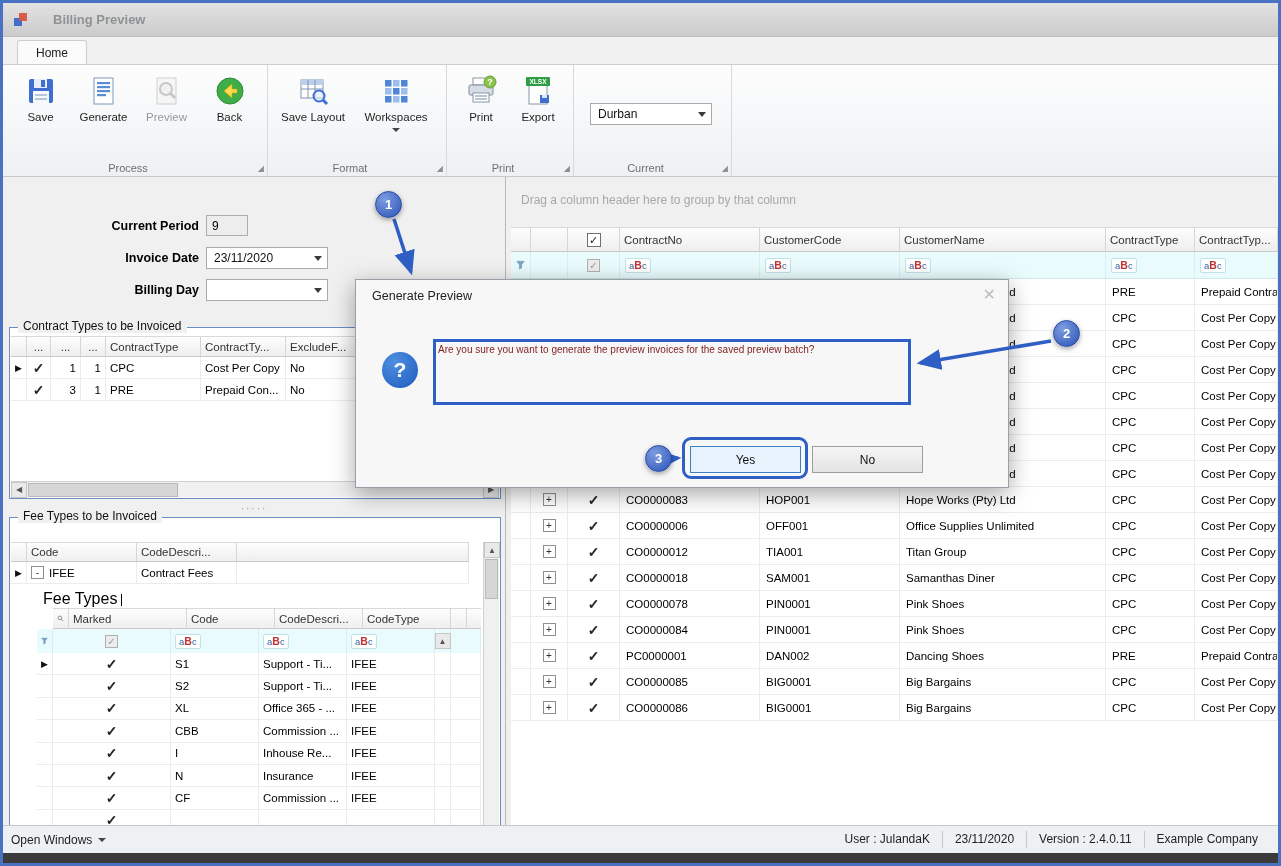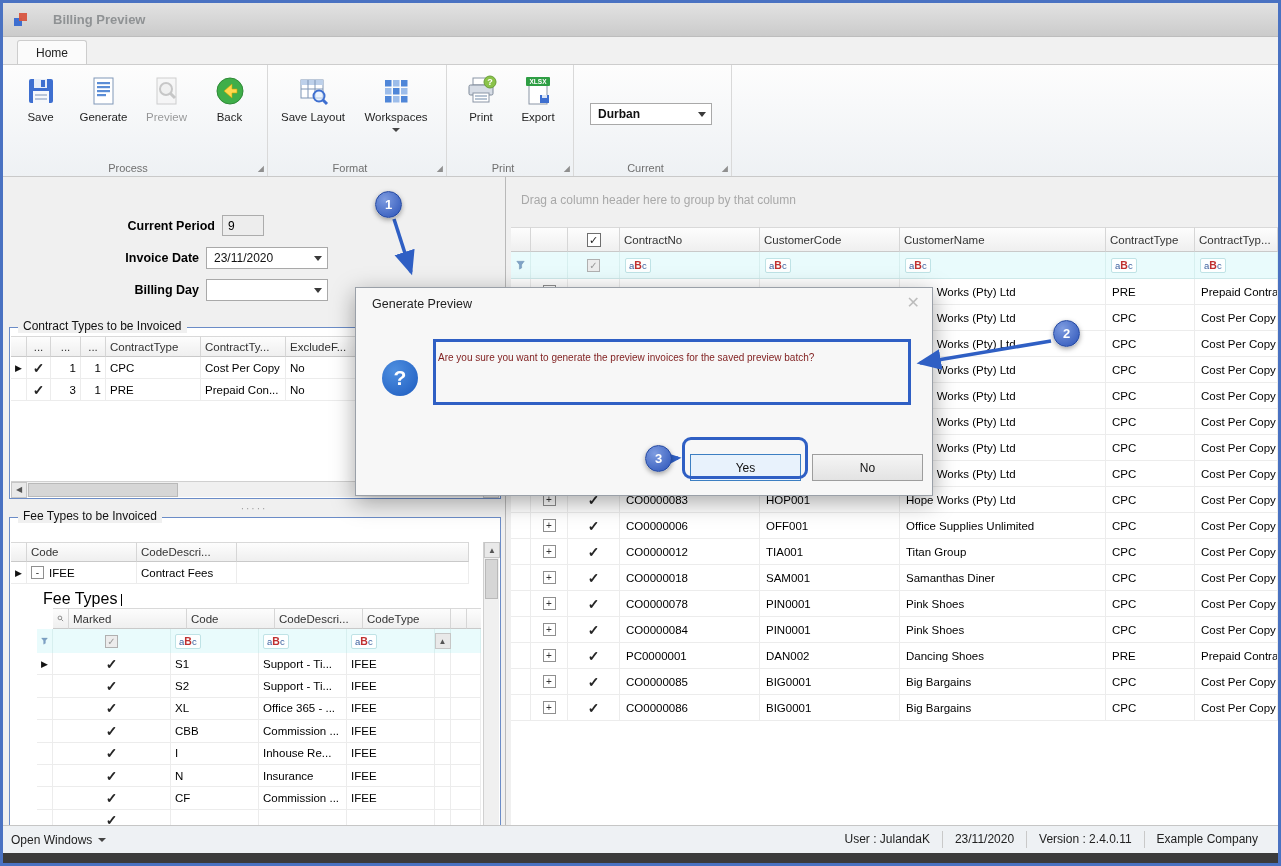--- a/index.html
+++ b/index.html
@@ -16,21 +16,21 @@
   .ribbon{position:absolute;left:0;top:61px;right:0;height:113px;background:linear-gradient(#fdfdfd,#eef1f4);border-top:1px solid #cdcdcd;border-bottom:1px solid #c9c9c9;display:flex;}
   .rgroup{position:relative;height:100%;border-right:1px solid #d9d9d9;padding:5px 6px 18px 6px;display:flex;align-items:flex-start;}
   .rgroup .caption{position:absolute;left:0;right:14px;bottom:2px;text-align:center;font-size:11px;color:#6f6f6f;}
   .rgroup .launcher{position:absolute;right:3px;bottom:3px;font-size:8px;color:#8f8f8f;}
   .rbtn{width:63px;display:flex;flex-direction:column;align-items:center;gap:4px;padding-top:5px;font-size:11.5px;color:#1f1f1f;text-align:center;cursor:default;}
   .rbtn svg{width:32px;height:32px;}
   .rbtn.disabled{opacity:.45;filter:grayscale(1);}
   .ddown{width:0;height:0;border-left:4px solid transparent;border-right:4px solid transparent;border-top:4px solid #444;margin-top:1px;}
   .combo{width:122px;height:22px;background:#fff;border:1px solid #a9a9a9;display:flex;align-items:center;padding:0 5px 0 7px;font-size:12px;color:#111;}
   .combo .arrow{margin-left:auto;width:0;height:0;border-left:4px solid transparent;border-right:4px solid transparent;border-top:5px solid #3a3a3a;}
-  .currentwrap{margin-top:33px;margin-left:10px;margin-right:10px;font-weight:bold;}
+  .currentwrap{margin-top:33px;margin-left:10px;margin-right:10px;}
 
   
   .left-panel{position:absolute;left:0;top:174px;width:503px;bottom:38px;background:#f0f0f0;border-right:1px solid #b9b9b9;}
   .form-row{position:absolute;left:0;display:flex;align-items:center;gap:7px;}
   .blbl{width:196px;text-align:right;font-weight:bold;font-size:12.5px;color:#000;}
   .field-static{width:42px;height:21px;background:#ededed;border:1px solid #acacac;font-size:12px;display:flex;align-items:center;padding:0 5px;}
   .groupbox{position:absolute;border:1px solid #6b8cc7;background:#fff;}
   .gtitle{position:absolute;top:-9px;left:8px;background:#f0f0f0;padding:0 5px;font-size:12px;color:#111;white-space:nowrap;}
 
   
@@ -83,21 +83,21 @@
   .rg-head,.rg-filter,.rg-row{display:grid;grid-template-columns:20px 37px 52px 140px 140px 206px 89px 1fr;}
   .rg-head{position:absolute;left:4px;right:0;top:50px;height:25px;}
   .rg-head .gh{height:25px;}
   .rg-filter{position:absolute;left:4px;right:0;top:75px;height:27px;background:#e9fbfc;border-bottom:1px solid #cfe9ea;}
   .rg-filter>div{border-right:1px solid #d7efef;display:flex;align-items:center;padding:0 5px;}
   #rg-body{position:absolute;left:4px;right:0;top:102px;bottom:0;background:#fff;overflow:hidden;}
   .rg-row{height:26px;background:#fff;border-bottom:1px solid #ececec;}
   .rg-row .gc{padding:0 6px;}
 
   
-  .dialog{position:absolute;left:352px;top:284px;width:578px;height:209px;background:#f7f7f7;border:1px solid #9aa0a8;box-shadow:0 6px 22px rgba(0,0,0,.35);z-index:50;}
+  .dialog{position:absolute;left:352px;top:276px;width:654px;height:209px;background:#f7f7f7;border:1px solid #9aa0a8;box-shadow:0 6px 22px rgba(0,0,0,.35);z-index:50;}
   .dlg-title{position:absolute;left:16px;top:9px;font-size:12.5px;color:#222;}
   .dlg-close{position:absolute;right:12px;top:5px;font-size:16px;color:#bcbcbc;}
   .qicon{position:absolute;left:26px;top:72px;width:36px;height:36px;border-radius:50%;background:radial-gradient(circle at 35% 30%,#4e8fe0,#1d5bbf);color:#fff;font-size:21px;font-weight:bold;display:flex;align-items:center;justify-content:center;}
   .dlg-msg{position:absolute;left:82px;top:62px;width:452px;font-size:10px;color:#7f1d1d;line-height:1.6;}
   .dlg-btn{position:absolute;top:166px;width:111px;height:27px;background:linear-gradient(#f5f5f5,#e3e3e3);border:1px solid #9d9d9d;font-size:12px;color:#111;display:flex;align-items:center;justify-content:center;}
   #btn-yes{left:334px;background:#e8f2fc;border:1px solid #3d7fc2;}
   #btn-no{left:456px;}
 
   
   .ann-rect{position:absolute;border:3px solid #2f5fc4;z-index:55;}
@@ -240,21 +240,21 @@
           <span>Durban</span>
           <span class="arrow"></span>
         </div>
       </div>
       <div class="caption">Current</div>
       <div class="launcher">◢</div>
     </div>
   </div>
 
   <div class="left-panel">
-    <div class="form-row" style="top:38px;padding-left:16px;">
+    <div class="form-row" style="top:38px;">
       <span class="blbl">Current Period</span>
       <span class="field-static">9</span>
     </div>
     <div class="form-row" style="top:70px;">
       <span class="blbl">Invoice Date</span>
       <span class="combo">
           <span>23/11/2020</span>
           <span class="arrow"></span>
         </span>
     </div>

